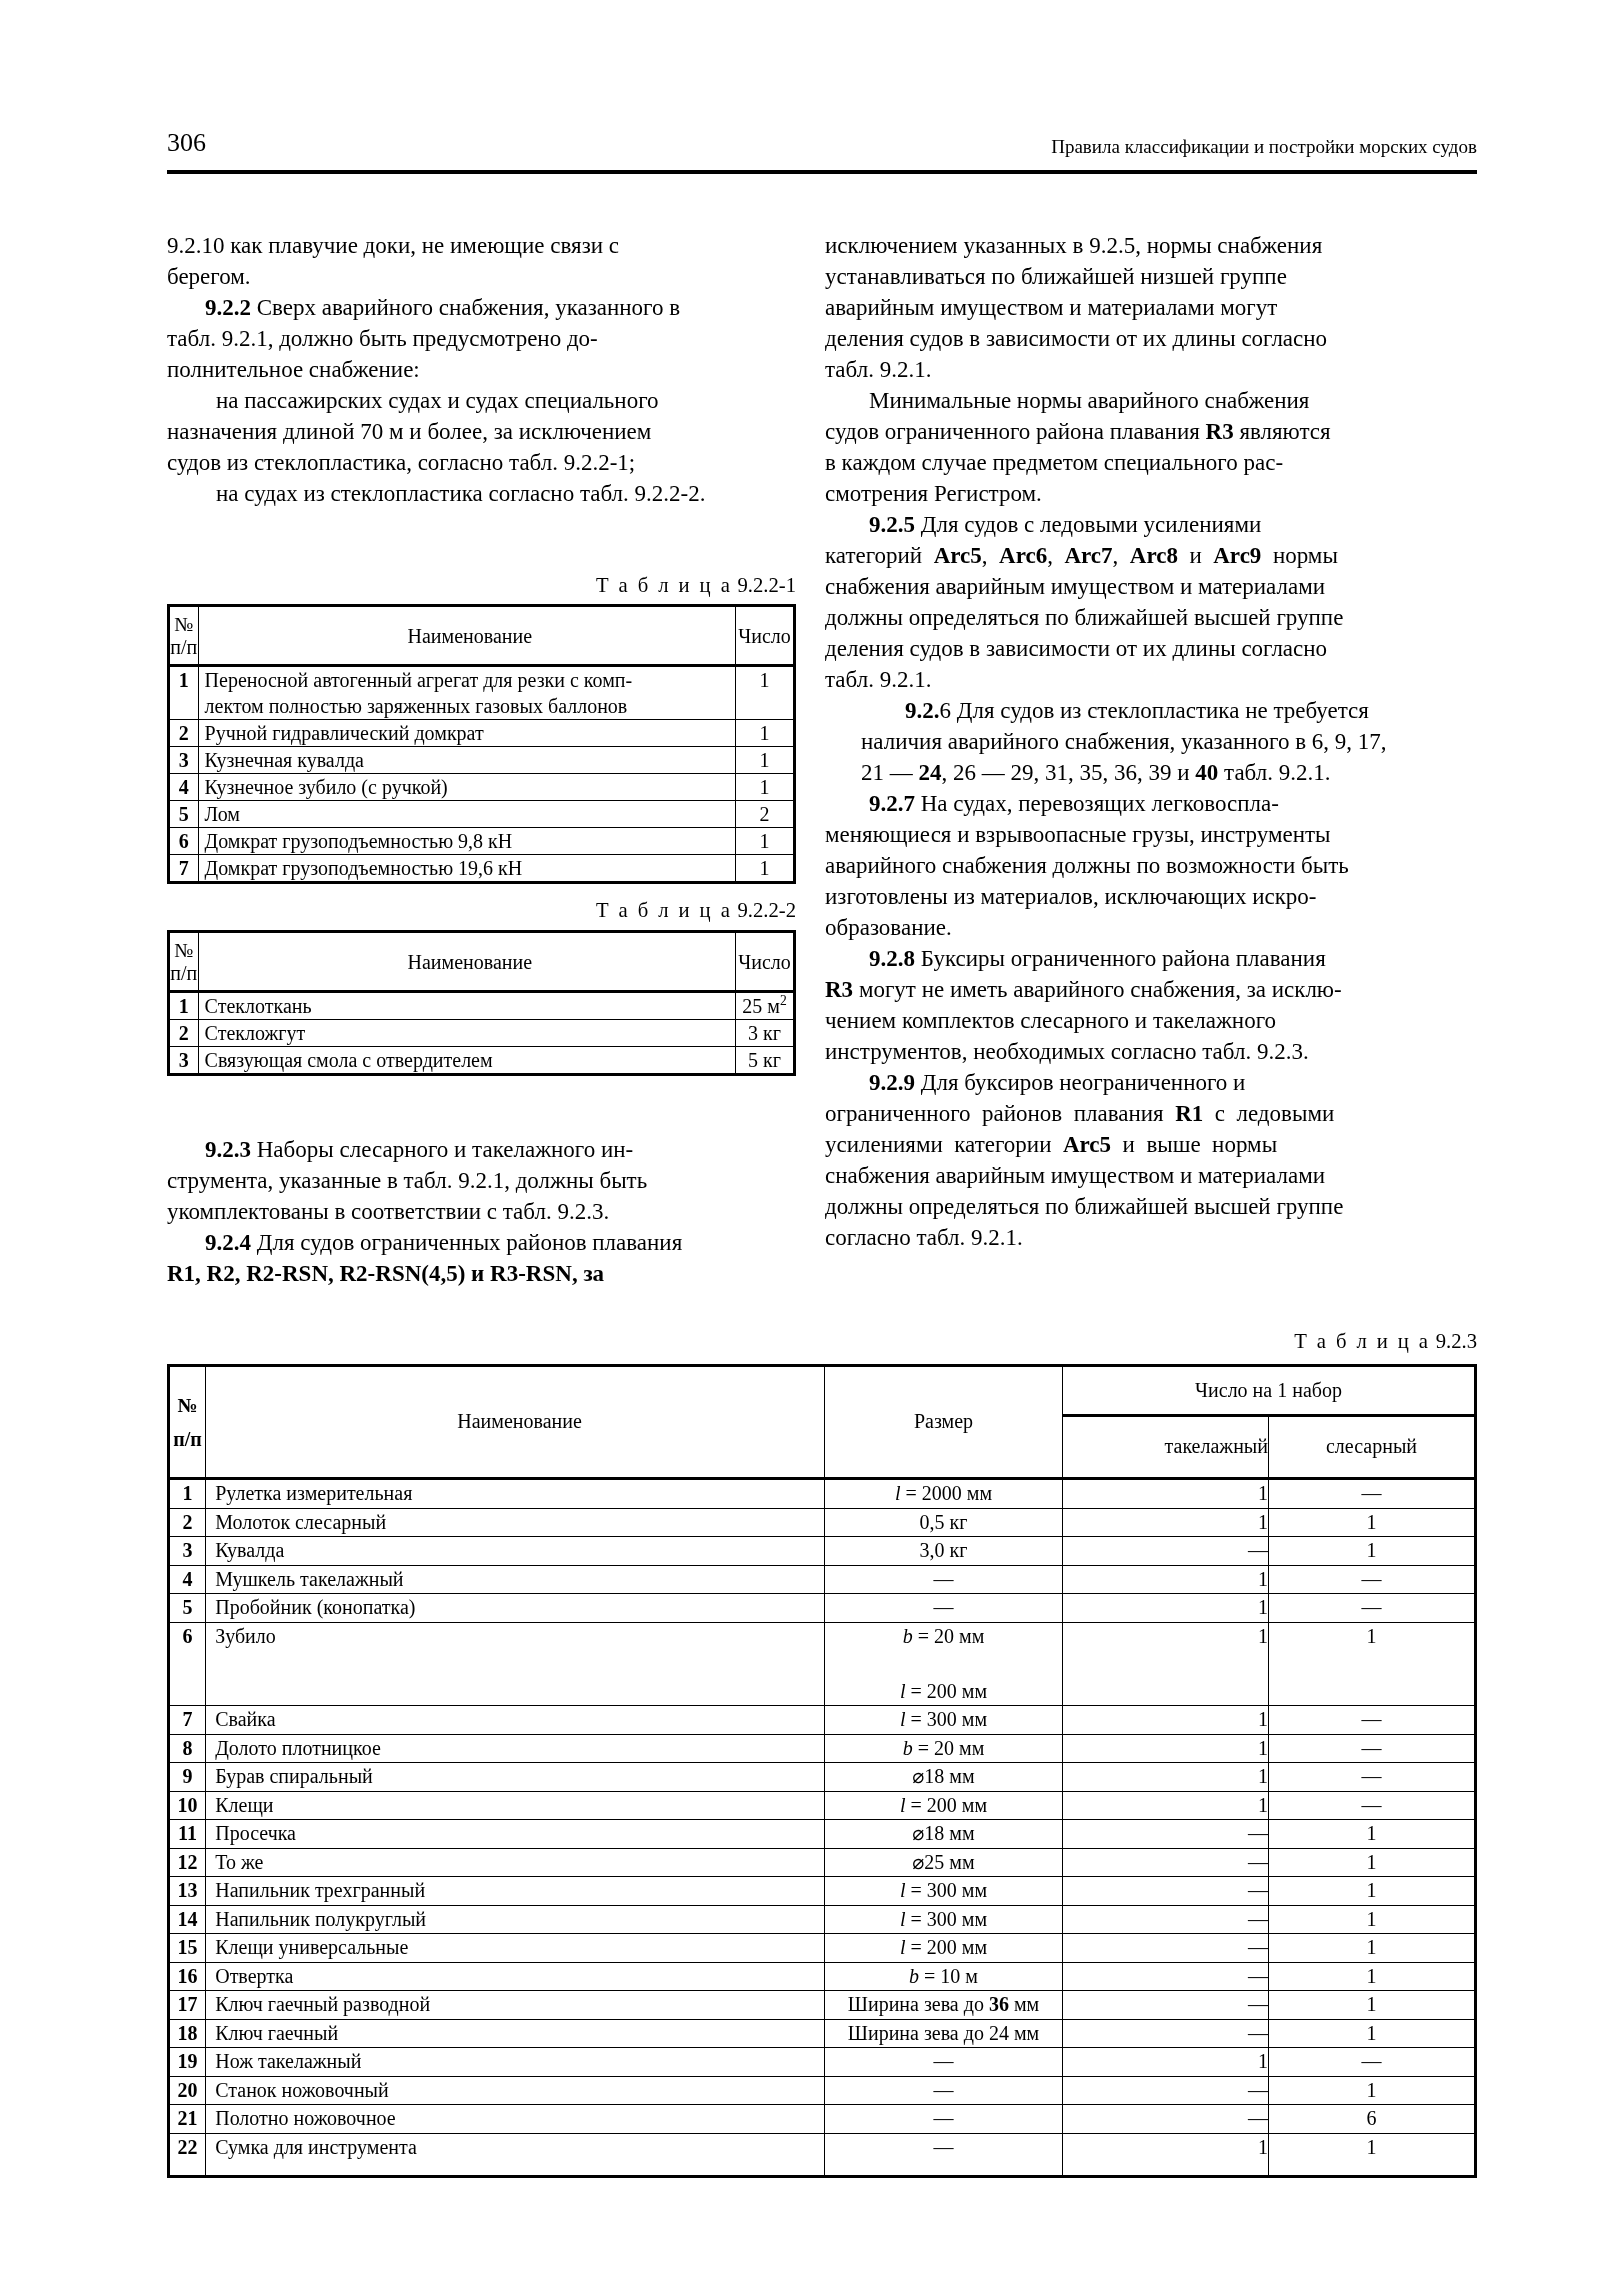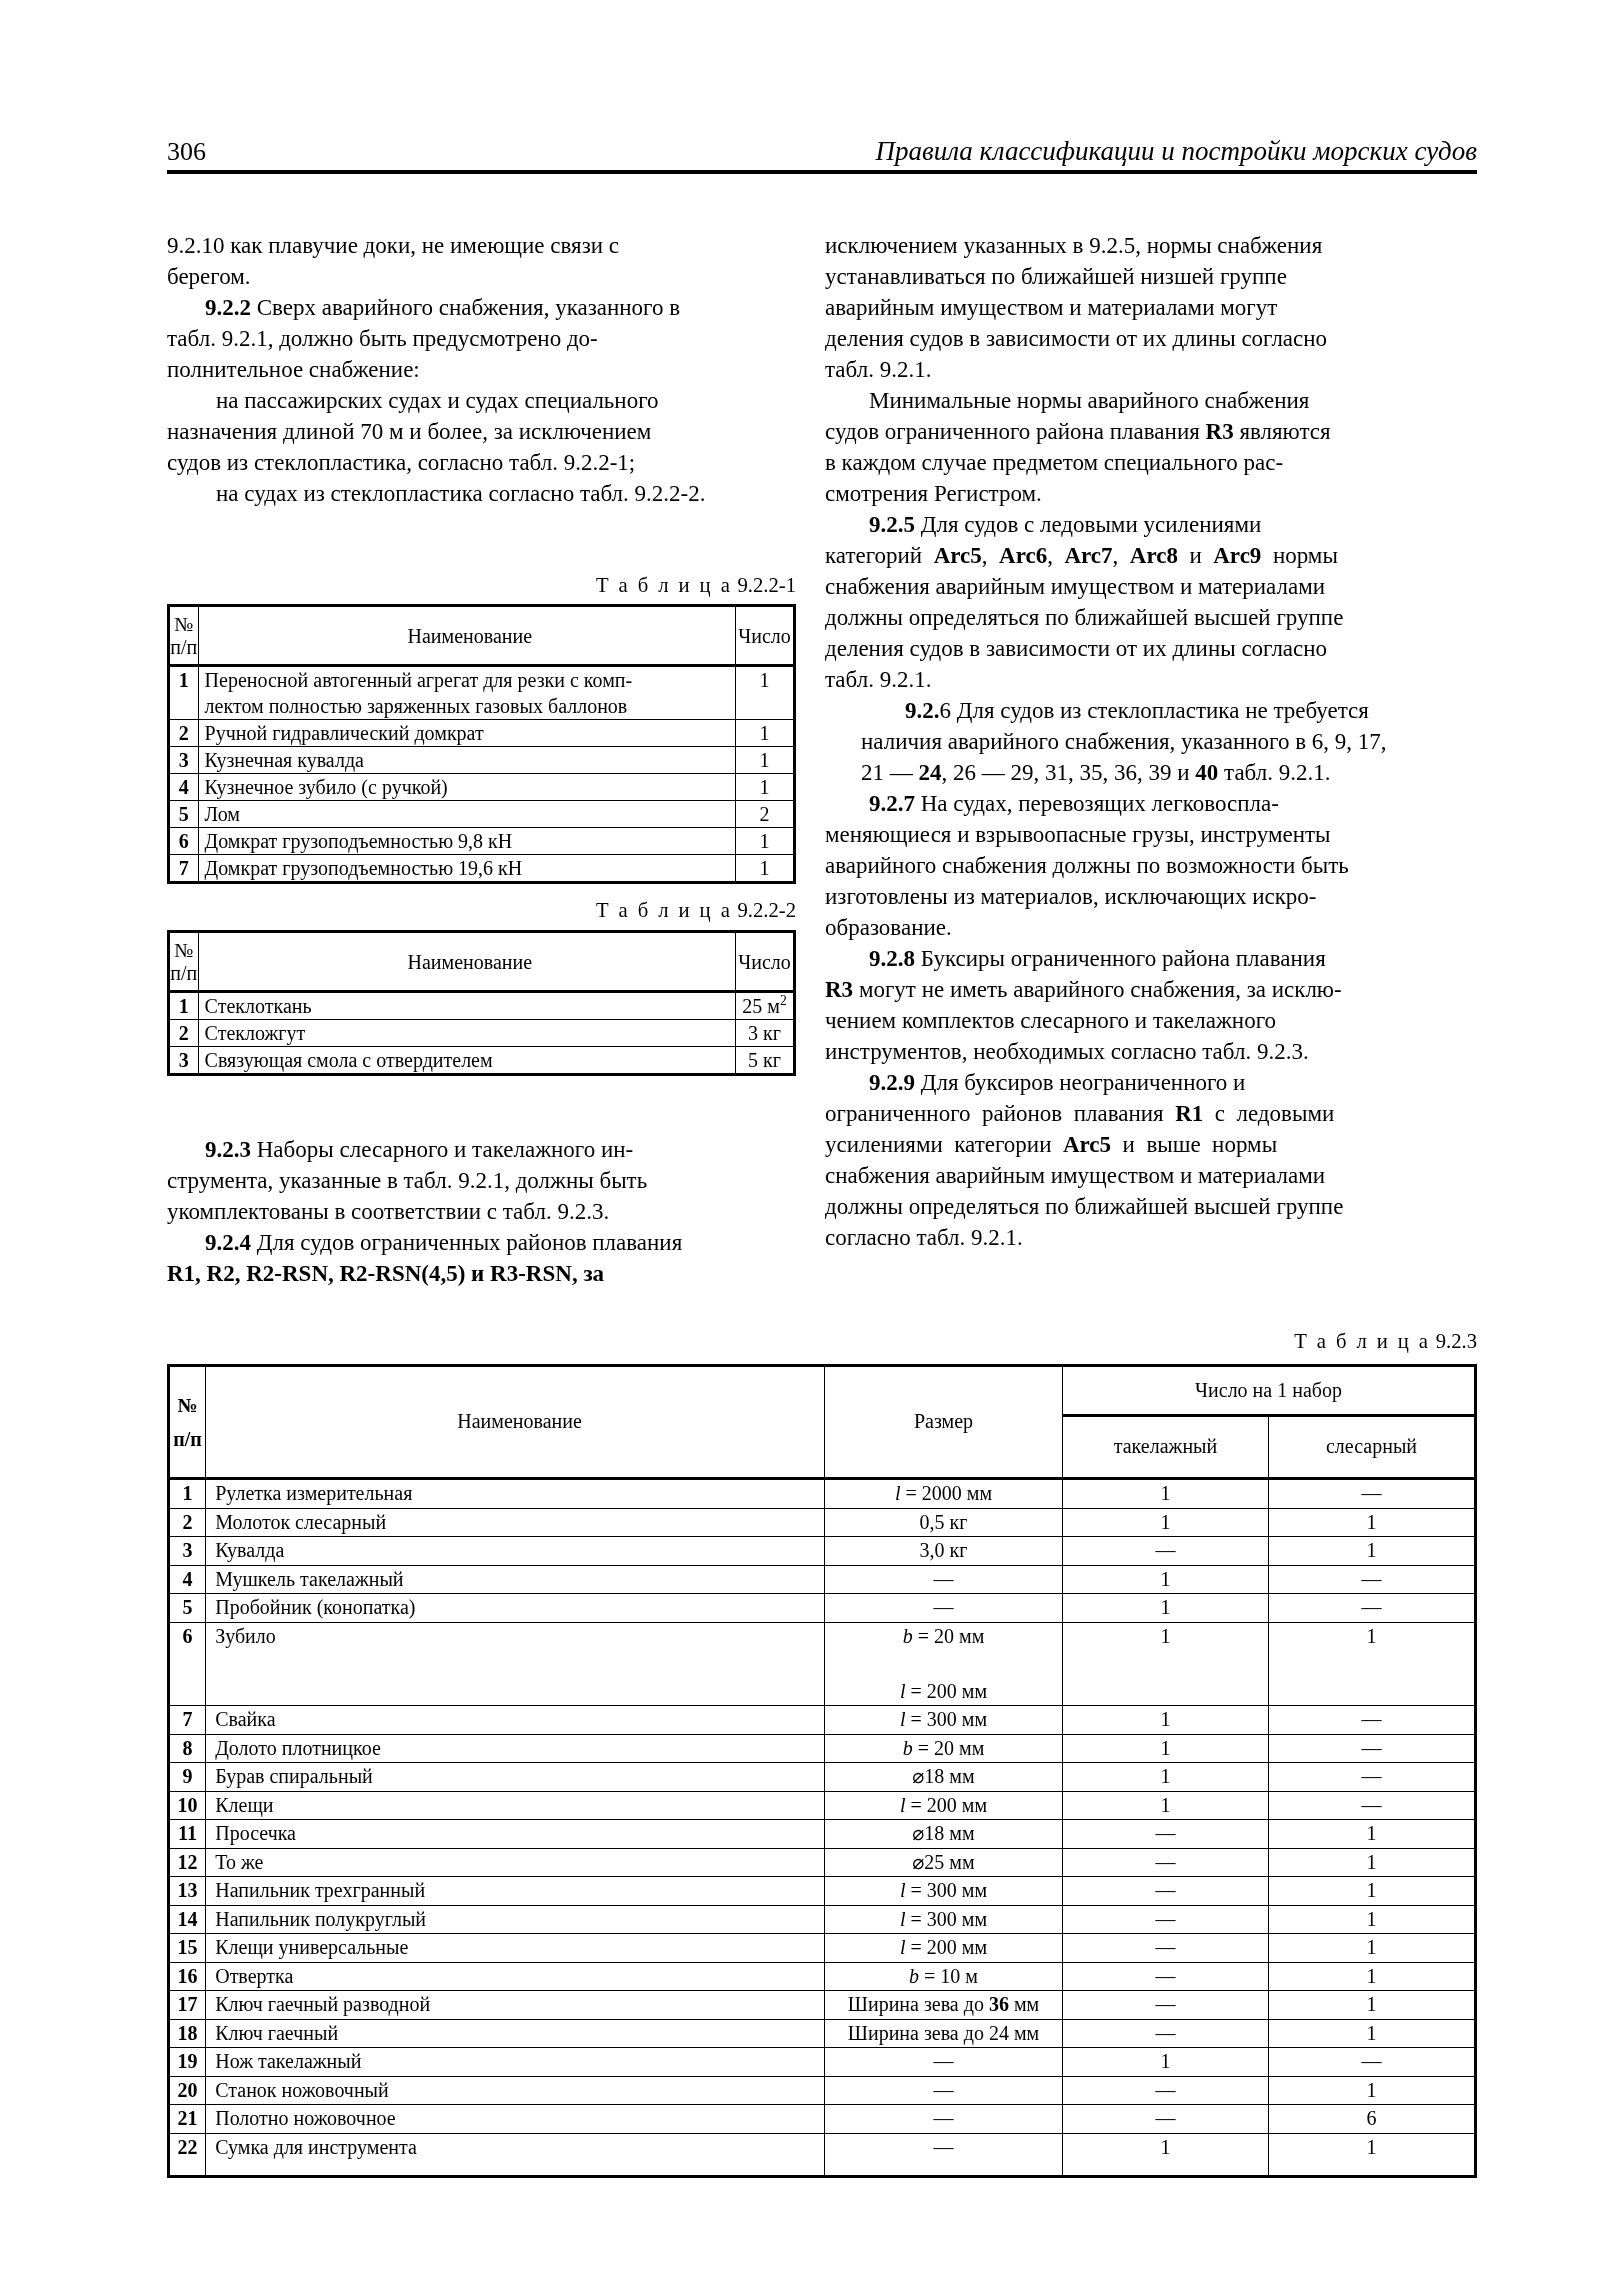--- a/index.html
+++ b/index.html
@@ -11,21 +11,21 @@
     overflow:hidden;
   }
   .page { position:absolute; left:0; top:0; width:1623px; height:2246px; }
 
   
   .header {
     position:absolute; left:167px; top:130px; width:1310px;
     display:flex; align-items:flex-end; justify-content:space-between;
   }
   .page-number { font-size:26px; line-height:1; }
-  .header-title { font-style:italic; font-size:27px; line-height:1;margin-top:8px; }
+  .header-title { font-size:19px; line-height:1; }
   .header-rule {
     position:absolute; left:167px; top:170px; width:1310px; height:3.8px;
     background:#000;
   }
 
   
   .col { position:absolute; width:652px; font-size:23px; line-height:31px; }
   .col-left  { left:167px; top:230px; }
   .col-right { left:825px; top:230px; }
 
@@ -71,21 +71,21 @@
   .tbl-small thead .c-num { font-weight:normal; }
   .tbl-small thead td { height:57px; }
   .hdr-np { line-height:23px; }
 
   
   .tbl-big { position:absolute; left:167px; width:1310px; }
   .tbl-big table.doc { font-size:20px; line-height:27.5px; }
   .tbl-big .c-num  { width:35px; text-align:center; font-weight:bold; }
   .tbl-big .c-name { padding-left:9.2px; }
   .tbl-big .c-size { width:237px; text-align:center; }
-  .tbl-big .c-tak  { width:205px; text-align:center; }
+  .tbl-big .c-tak  { width:205px; text-align:right; }
   .tbl-big .c-sle  { width:205px; text-align:center; }
   .tbl-big thead td { vertical-align:middle; }
   .spanhdr { border-bottom:3.1px solid #000 !important; }
   .it { font-style:italic; }
   .sup { font-size:0.68em; vertical-align:super; line-height:0; }
   .bold { font-weight:bold; }
   .rowpad-top td { padding-top:6.1px; }
 </style>
 </head>
 <body>

